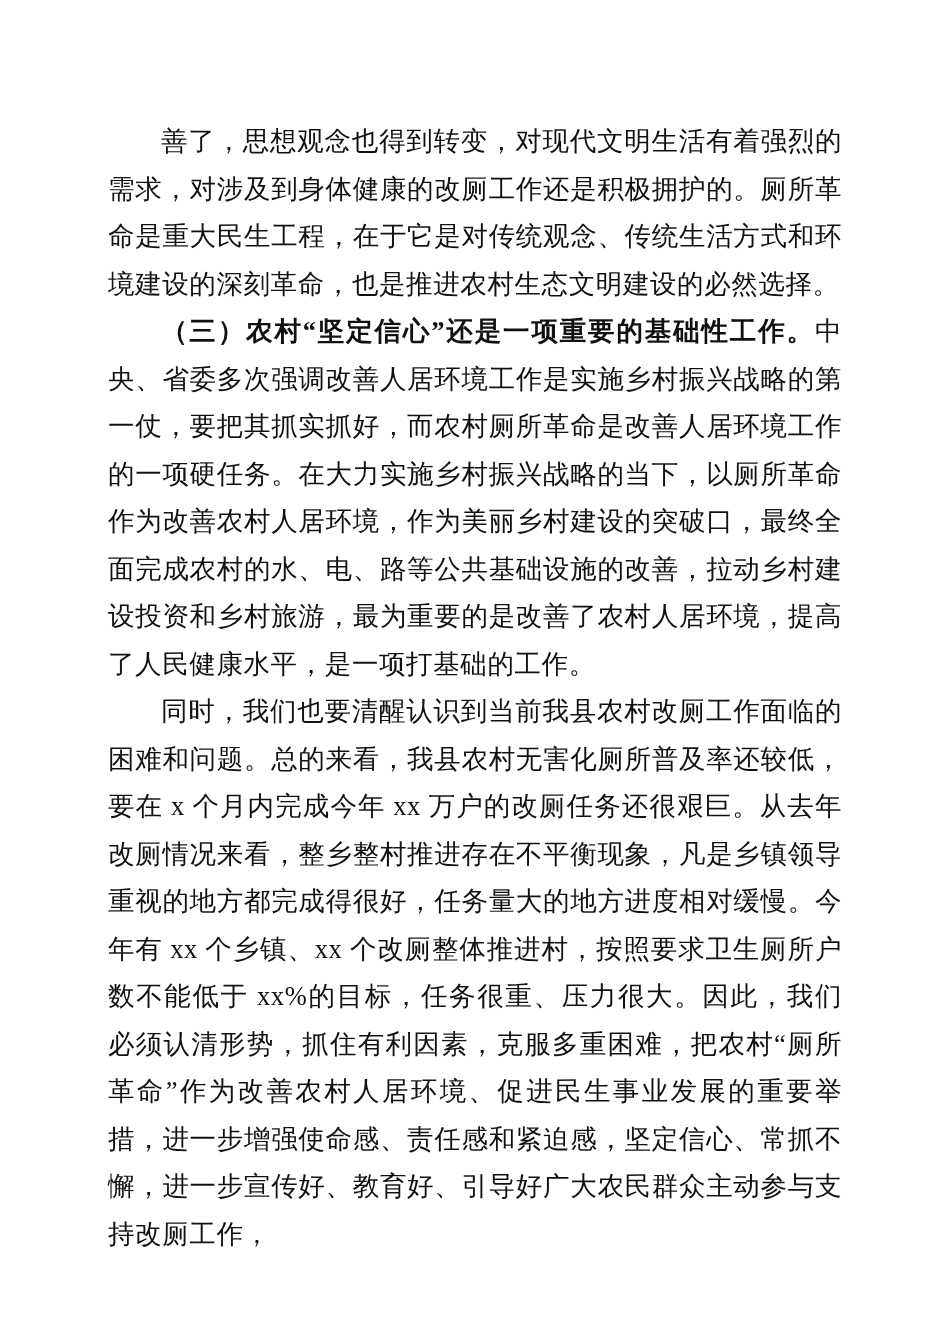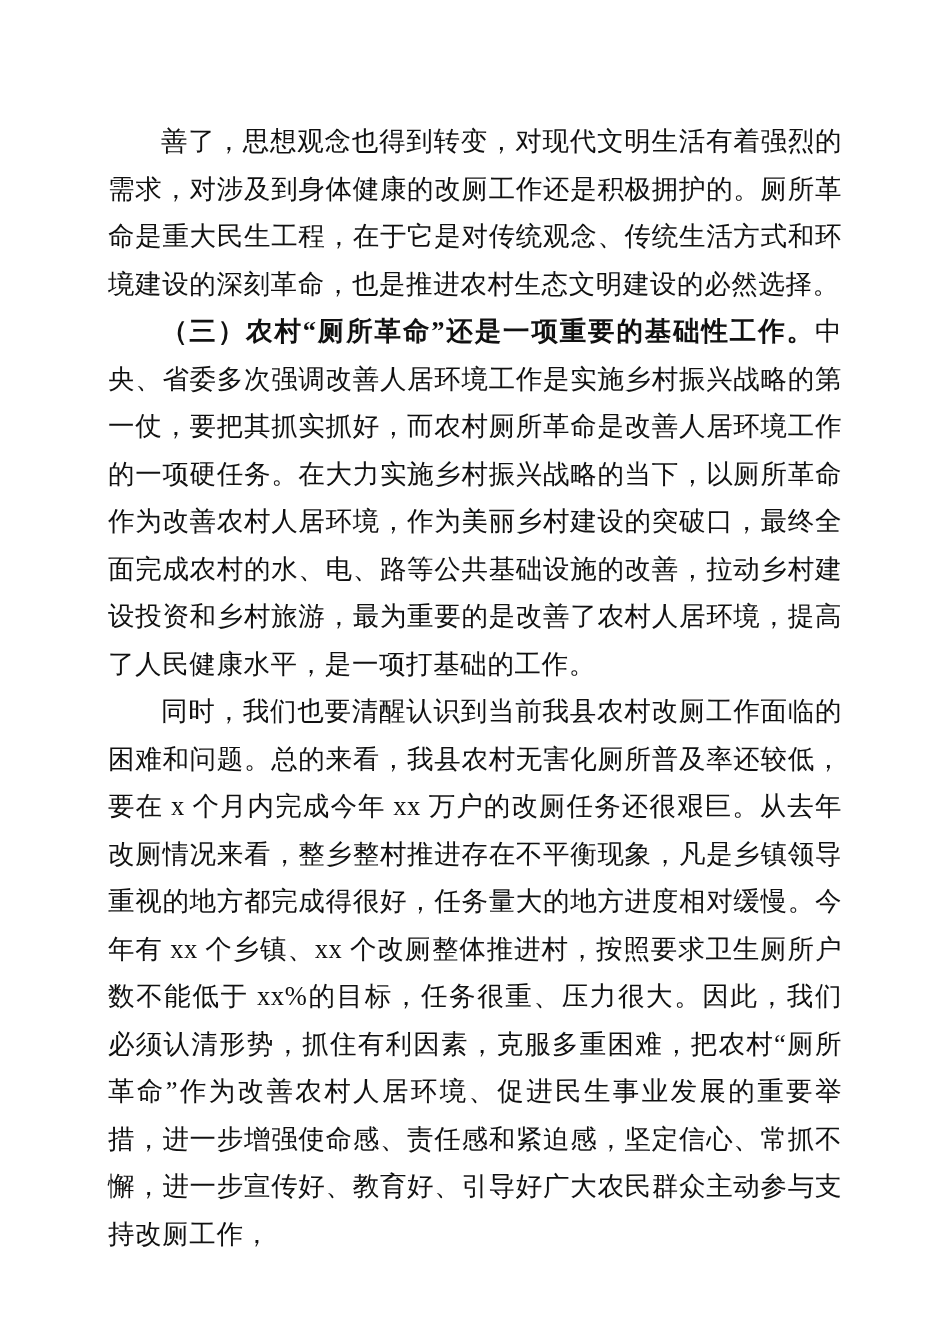--- a/index.html
+++ b/index.html
@@ -41,18 +41,18 @@
   }
 </style>
 </head>
 <body>
 
 <div class="page">
   <div class="doc-body">
 
     <p class="para"><span>善了，思想观念也得到转变，对现代文明生活有着强烈的需求，对涉及到身体健康的改厕工作还是积极拥护的。厕所革命是重大民生工程，在于它是对传统观念、传统生活方式和环境建设的深刻革命，也是推进农村生态文明建设的必然选择。</span></p>
 
-    <p class="para"><b>（三）农村“厕所革命”还是一项重要的基础性工作。</b><span>中央、省委多次强调改善人居环境工作是实施乡村振兴战略的第一仗，要把其抓实抓好，而农村厕所革命是改善人居环境工作的一项硬任务。在大力实施乡村振兴战略的当下，以厕所革命作为改善农村人居环境，作为美丽乡村建设的突破口，最终全面完成农村的水、电、路等公共基础设施的改善，拉动乡村建设投资和乡村旅游，最为重要的是改善了农村人居环境，提高了人民健康水平，是一项打基础的工作。</span></p>
+    <p class="para"><b>（三）农村“坚定信心”还是一项重要的基础性工作。</b><span>中央、省委多次强调改善人居环境工作是实施乡村振兴战略的第一仗，要把其抓实抓好，而农村厕所革命是改善人居环境工作的一项硬任务。在大力实施乡村振兴战略的当下，以厕所革命作为改善农村人居环境，作为美丽乡村建设的突破口，最终全面完成农村的水、电、路等公共基础设施的改善，拉动乡村建设投资和乡村旅游，最为重要的是改善了农村人居环境，提高了人民健康水平，是一项打基础的工作。</span></p>
 
     <p class="para"><span>同时，我们也要清醒认识到当前我县农村改厕工作面临的困难和问题。总的来看，我县农村无害化厕所普及率还较低，要在 x 个月内完成今年 xx 万户的改厕任务还很艰巨。从去年改厕情况来看，整乡整村推进存在不平衡现象，凡是乡镇领导重视的地方都完成得很好，任务量大的地方进度相对缓慢。今年有 xx 个乡镇、xx 个改厕整体推进村，按照要求卫生厕所户数不能低于 xx%的目标，任务很重、压力很大。因此，我们必须认清形势，抓住有利因素，克服多重困难，把农村“厕所革命”作为改善农村人居环境、促进民生事业发展的重要举措，进一步增强使命感、责任感和紧迫感，坚定信心、常抓不懈，进一步宣传好、教育好、引导好广大农民群众主动参与支持改厕工作，</span></p>
 
   </div>
 </div>
 
 </body></html>

